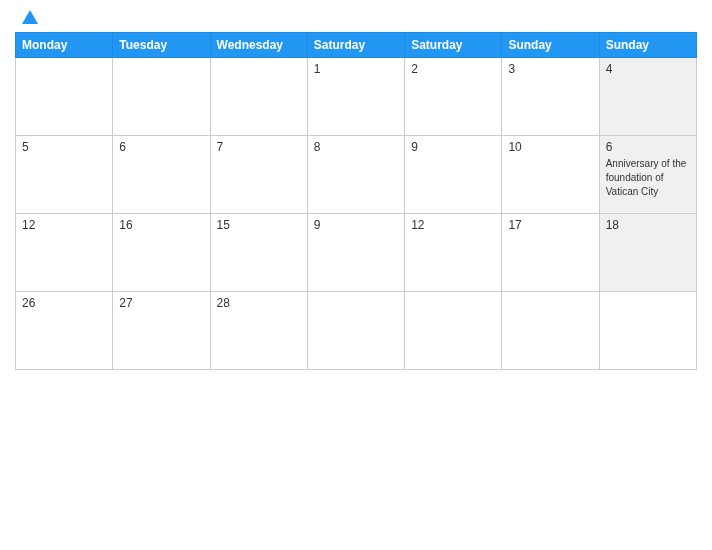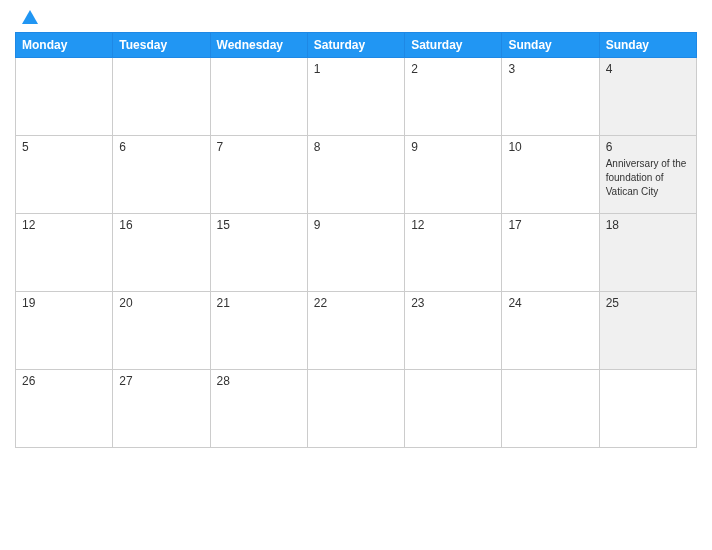--- a/index.html
+++ b/index.html
@@ -184,43 +184,20 @@
           </td>
           <td>
             <span class="day-number">17</span>
           </td>
           <td>
             <span class="day-number">18</span>
           </td>
         </tr>
         <tr class="week-row">
           <td>
-            <span class="day-number">19</span>
-          </td>
-          <td>
-            <span class="day-number">20</span>
-          </td>
-          <td>
-            <span class="day-number">21</span>
-          </td>
-          <td>
-            <span class="day-number">22</span>
-          </td>
-          <td>
-            <span class="day-number">23</span>
-          </td>
-          <td>
-            <span class="day-number">24</span>
-          </td>
-          <td>
-            <span class="day-number">25</span>
-          </td>
-        </tr>
-        <tr class="week-row">
-          <td>
             <span class="day-number">26</span>
           </td>
           <td>
             <span class="day-number">27</span>
           </td>
           <td>
             <span class="day-number">28</span>
           </td>
           <td class="empty"></td>
           <td class="empty"></td>

